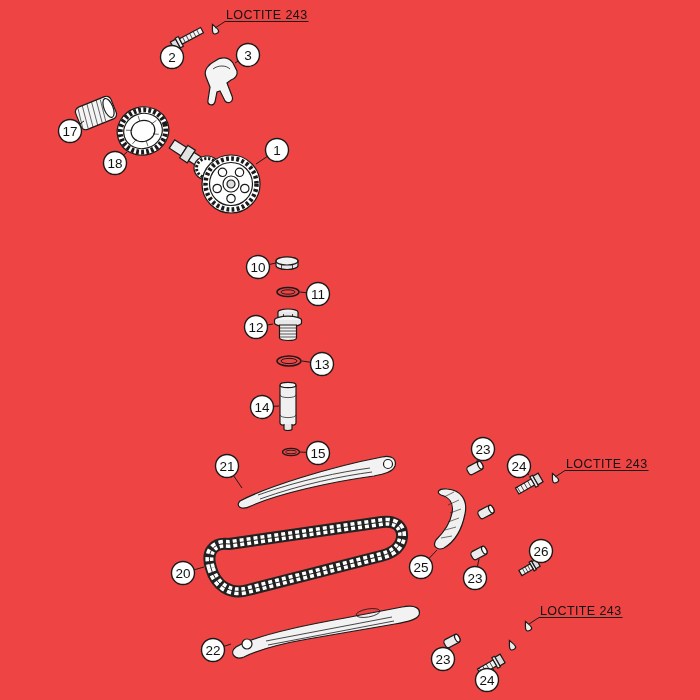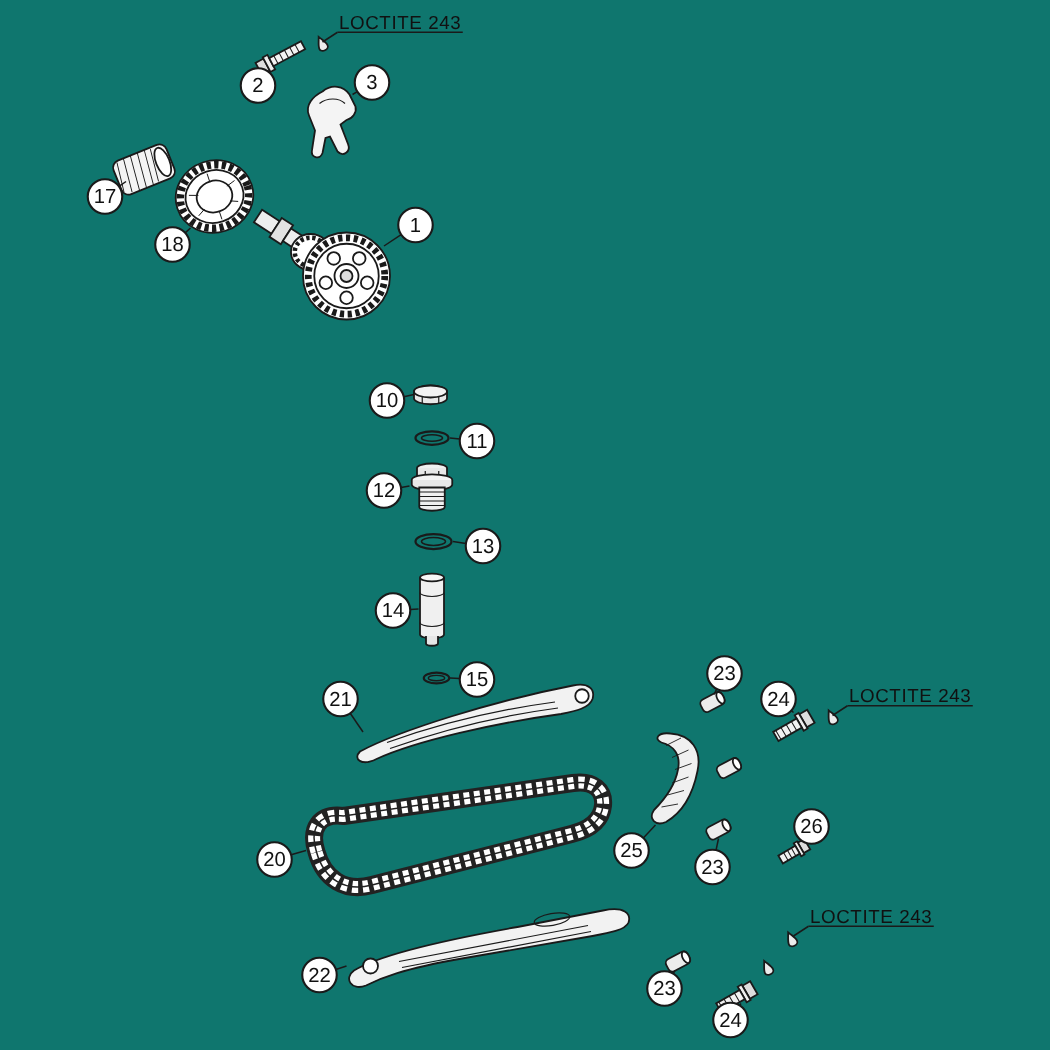--- a/index.html
+++ b/index.html
@@ -1,19 +1,19 @@
 <!DOCTYPE html>
 <html><head>
 <meta charset="utf-8">
 <style>
   html,body{margin:0;padding:0;background:#ffffff;}
   .canvas{
     position:relative;
     width:700px;height:700px;
-    background:#0f766e;
+    background:#ef4444;
     font-family:"Liberation Sans",sans-serif;
     overflow:hidden;
   }
   svg{display:block;}
   .callout-num{
     font-family:"Liberation Sans",sans-serif;
     font-size:13.5px;
     fill:#111111;
   }
   .loctite-text{

